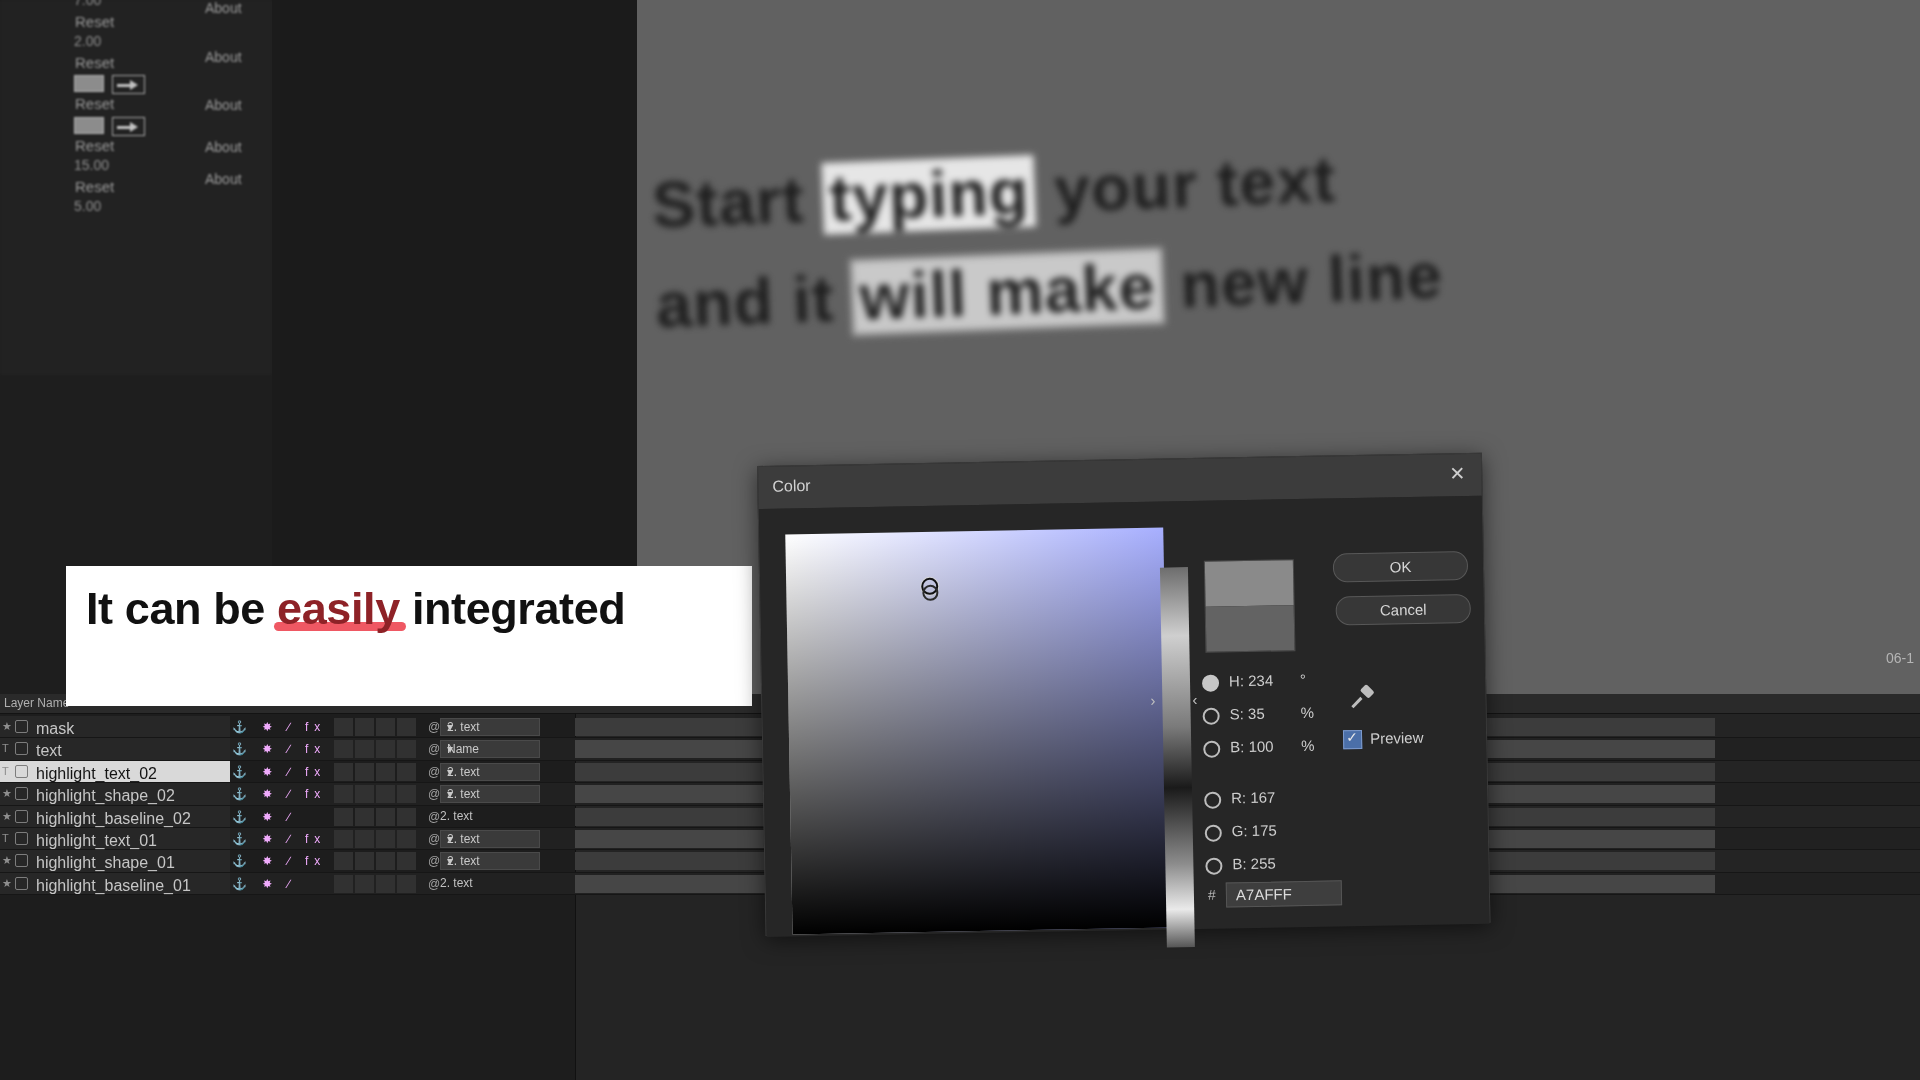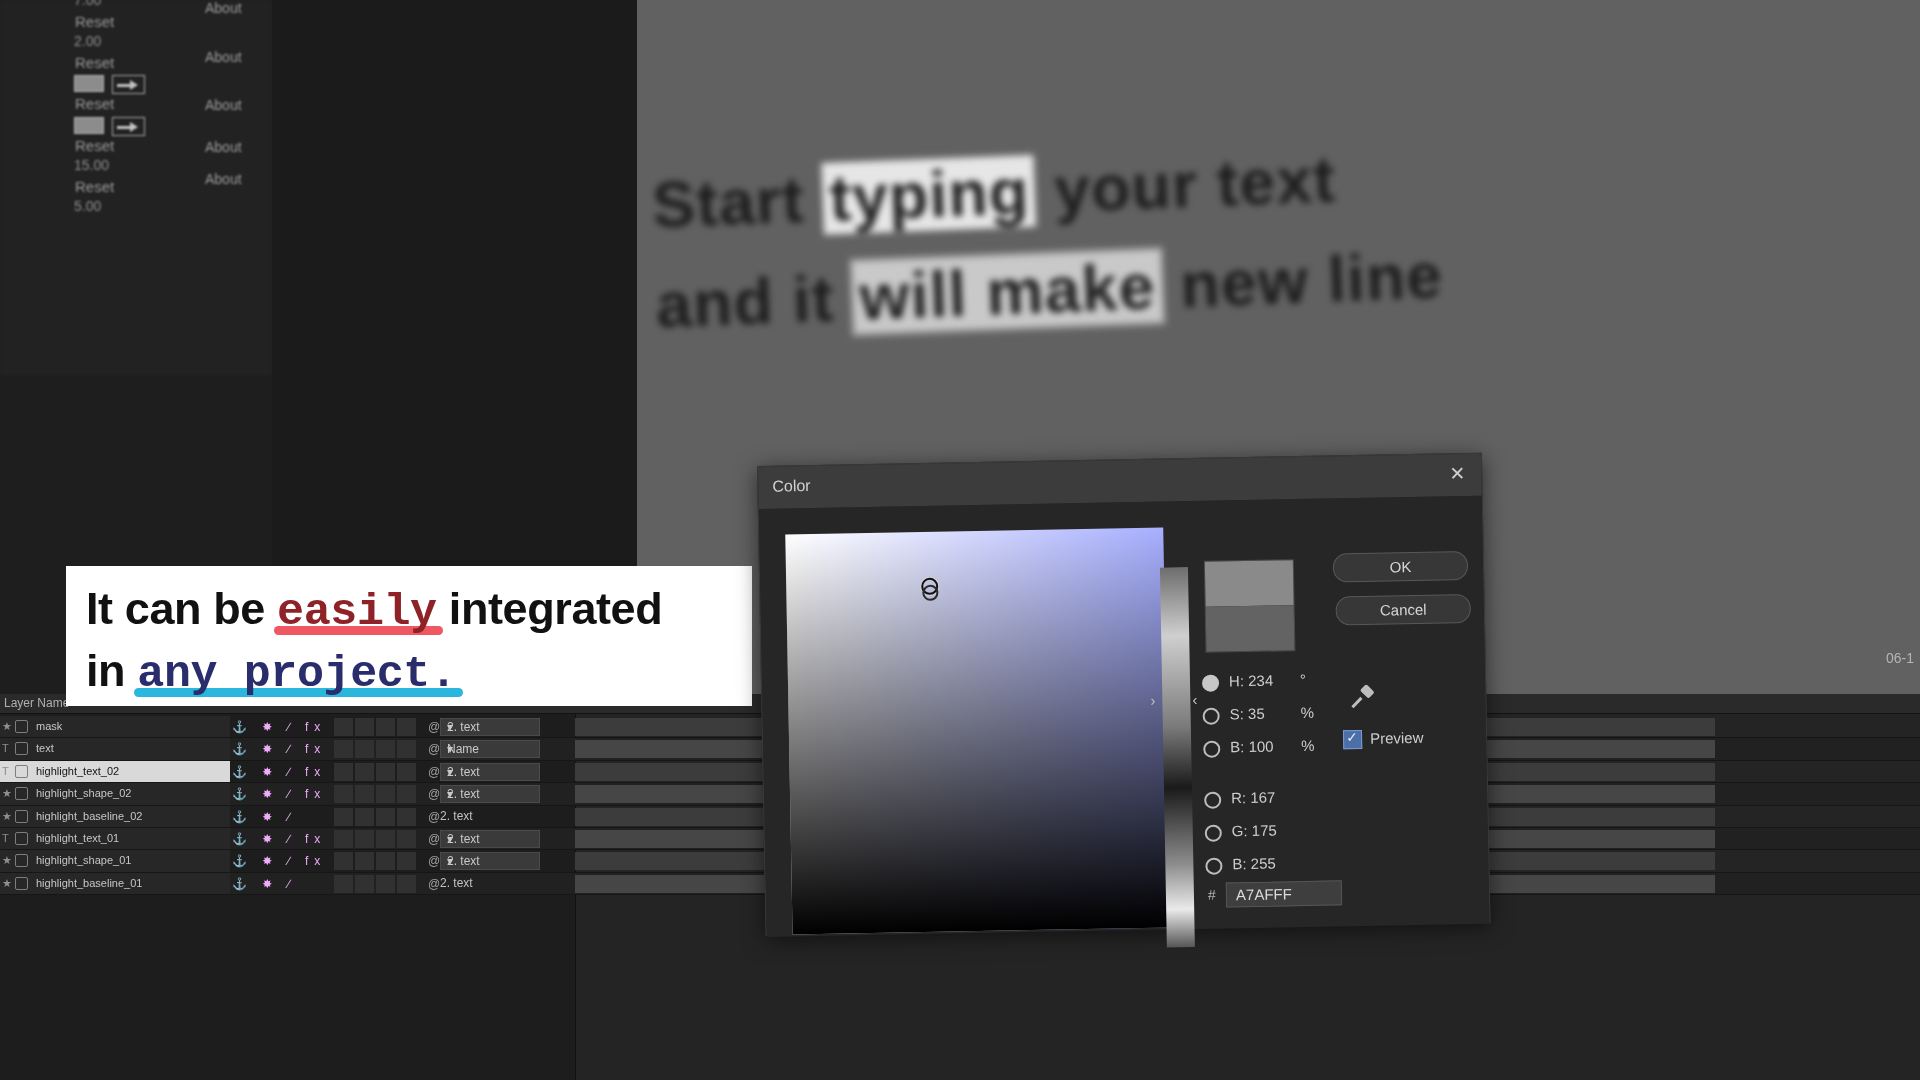--- a/index.html
+++ b/index.html
@@ -38,42 +38,42 @@
   .ct-hl2{ background:#c9c9c9; color:#1f1f1f; padding:0 6px;
            outline:3px solid #9a9a9a; }
 
   
   .card{ position:absolute; left:66px; top:566px; width:686px; height:140px;
          background:#fff; padding:14px 20px 0 20px; }
   .card-line{ font-size:45px; font-weight:bold; color:#111; line-height:1.28;
               white-space:nowrap; letter-spacing:-0.4px; }
   .mark{ position:relative; display:inline-block; }
   .mark .bar{ position:absolute; left:-3px; right:-6px; height:9px; border-radius:5px; z-index:0; }
-  .mark .txt{ position:relative; z-index:1;font-family:Liberation Mono, monospace; }
+  .mark .txt{ position:relative; z-index:1; }
   .mark.red .txt{ color:#8e2227; }
   .mark.red .bar{ bottom:7px; background:#ef5863; }
   .mark.blue .txt{ color:#2a2d6b; }
   .mark.blue .bar{ bottom:6px; background:#2ab6dd; }
 
   
   .tl{ position:absolute; left:0; top:694px; width:1920px; height:386px;
        background:#1d1d1d; }
   .tl-head{ position:absolute; left:0; top:0; width:1920px; height:20px;
             background:#2a2a2a; border-bottom:1px solid #131313; }
   .tl-head-lbl{ position:absolute; left:4px; top:2px; font-size:12px; color:#b0b0b0; }
   .tl-row{ position:absolute; left:0; width:1920px; height:22.4px;
            border-bottom:1px solid #161616; }
   .tl-row.alt{ background:#212121; }
   .tl-row.sel .namecell{ background:#d9d9d9; }
   .namecell{ position:absolute; left:0; top:0; width:230px; height:100%;
              background:#272727; }
   .tl-star{ position:absolute; left:2px; top:4px; font-size:11px; color:#8e8e8e; }
   .tl-typeicon{ position:absolute; left:15px; top:4px; width:13px; height:13px;
                 border:1px solid #7d7d7d; border-radius:2px; }
-  .tl-name{ position:absolute; left:36px; top:4px; font-size:11px; color:#c6c6c6;
+  .tl-name{ position:absolute; left:36px; top:4px; font-size:16px; color:#c6c6c6;
             white-space:nowrap; }
   .tl-row.sel .tl-name{ color:#141414; }
   .tl-switches{ position:absolute; left:232px; top:0; width:100px; height:100%;
                 font-size:12px; color:#f0abfc; letter-spacing:6px; padding-top:4px; }
   .tl-blocks{ position:absolute; left:334px; top:2px; width:90px; height:18px; }
   .tl-blk{ position:absolute; top:0; width:19px; height:18px; background:#313131; }
   .tl-parentico{ position:absolute; left:428px; top:4px; font-size:12px; color:#a1a1a1; }
   .tl-parent{ position:absolute; left:440px; top:2px; width:100px; height:18px;
               background:#3a3a3a; border:1px solid #4a4a4a; }
   .tl-parent span{ position:absolute; left:6px; top:1px; font-size:12px; color:#c9c9c9; }
@@ -374,23 +374,20 @@
           <div class="tl-track2"></div>
         </div>
       </div>
   </div>
   <div style="position:absolute; right:6px; top:650px; font-size:14px; color:#b5b5b5;">06-1</div>
 
   <div class="card">
     <div class="card-line">
       <span>It can be </span><span class="mark red"><span class="bar"></span><span class="txt">easily</span></span><span> integrated</span>
     </div>
-    <div class="card-line">
-      <span>in </span><span class="mark blue"><span class="bar"></span><span class="txt">any project.</span></span>
-    </div>
   </div>
 
   <div class="dlg">
     <div class="dlg-title">
       <span>Color</span>
       <div class="dlg-close">✕</div>
     </div>
     <div class="dlg-body">
       <div class="sv">
         <div class="sv-cursor"></div>

